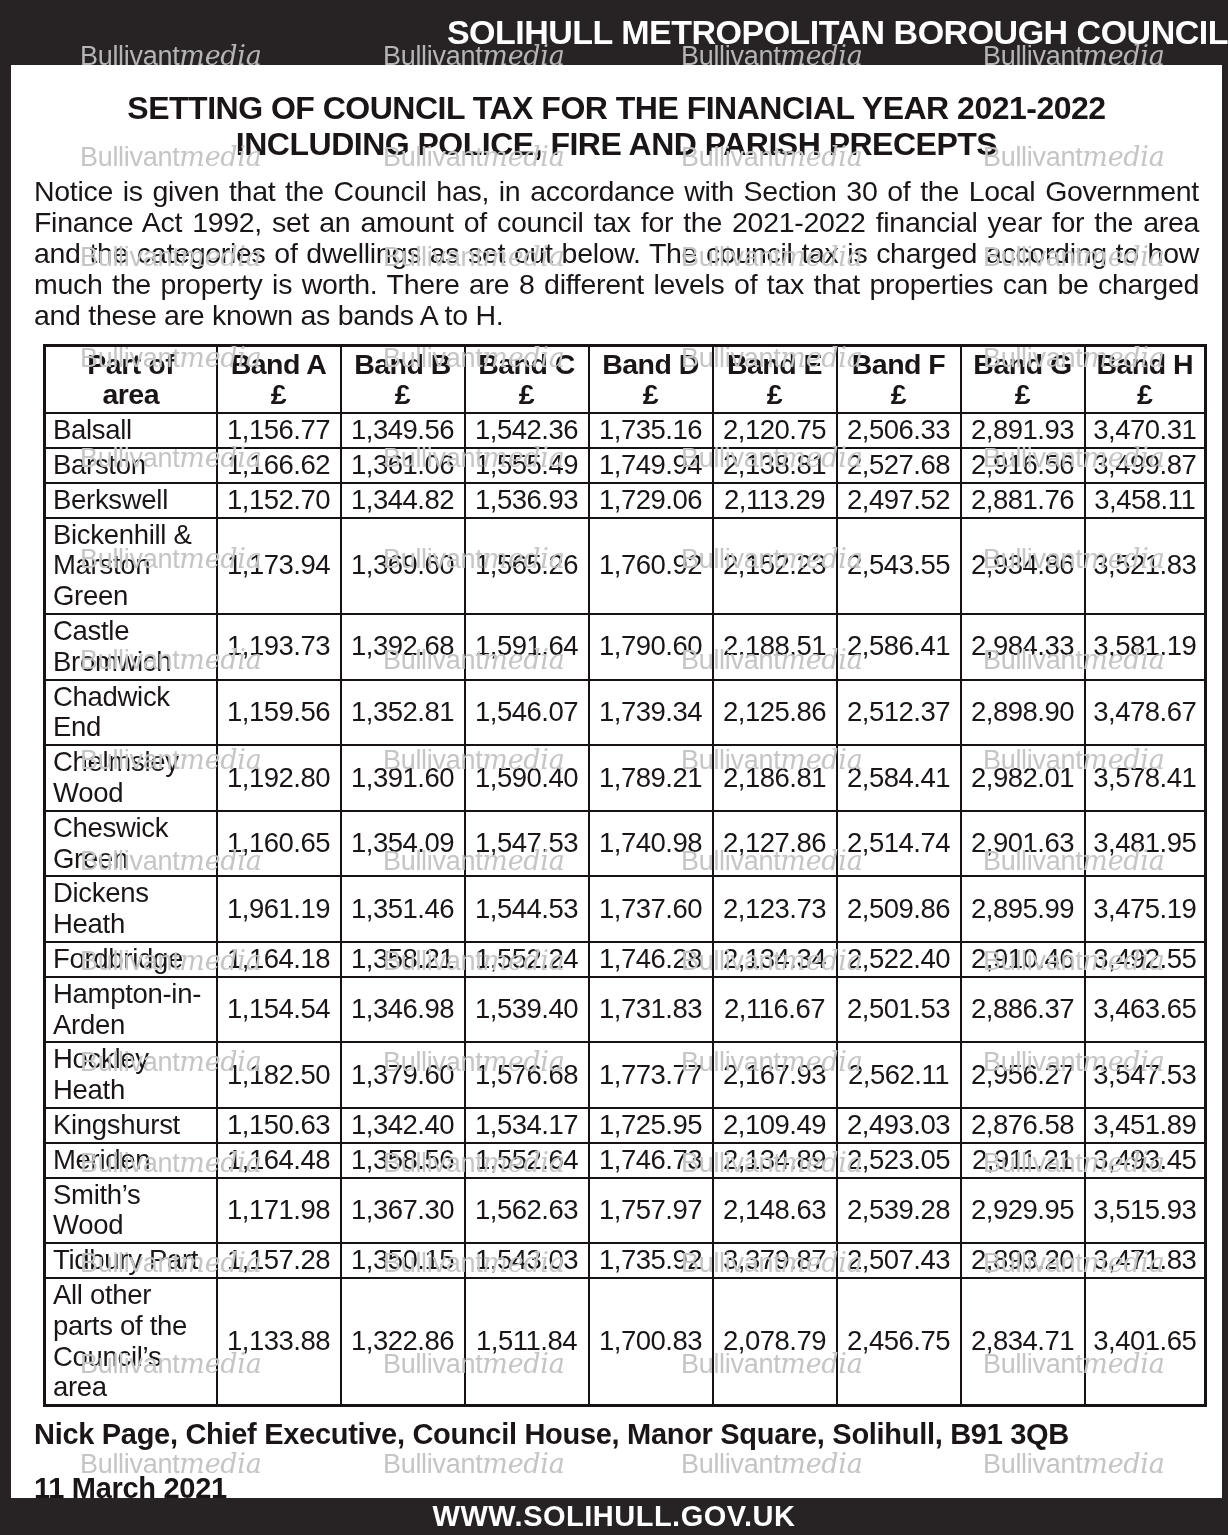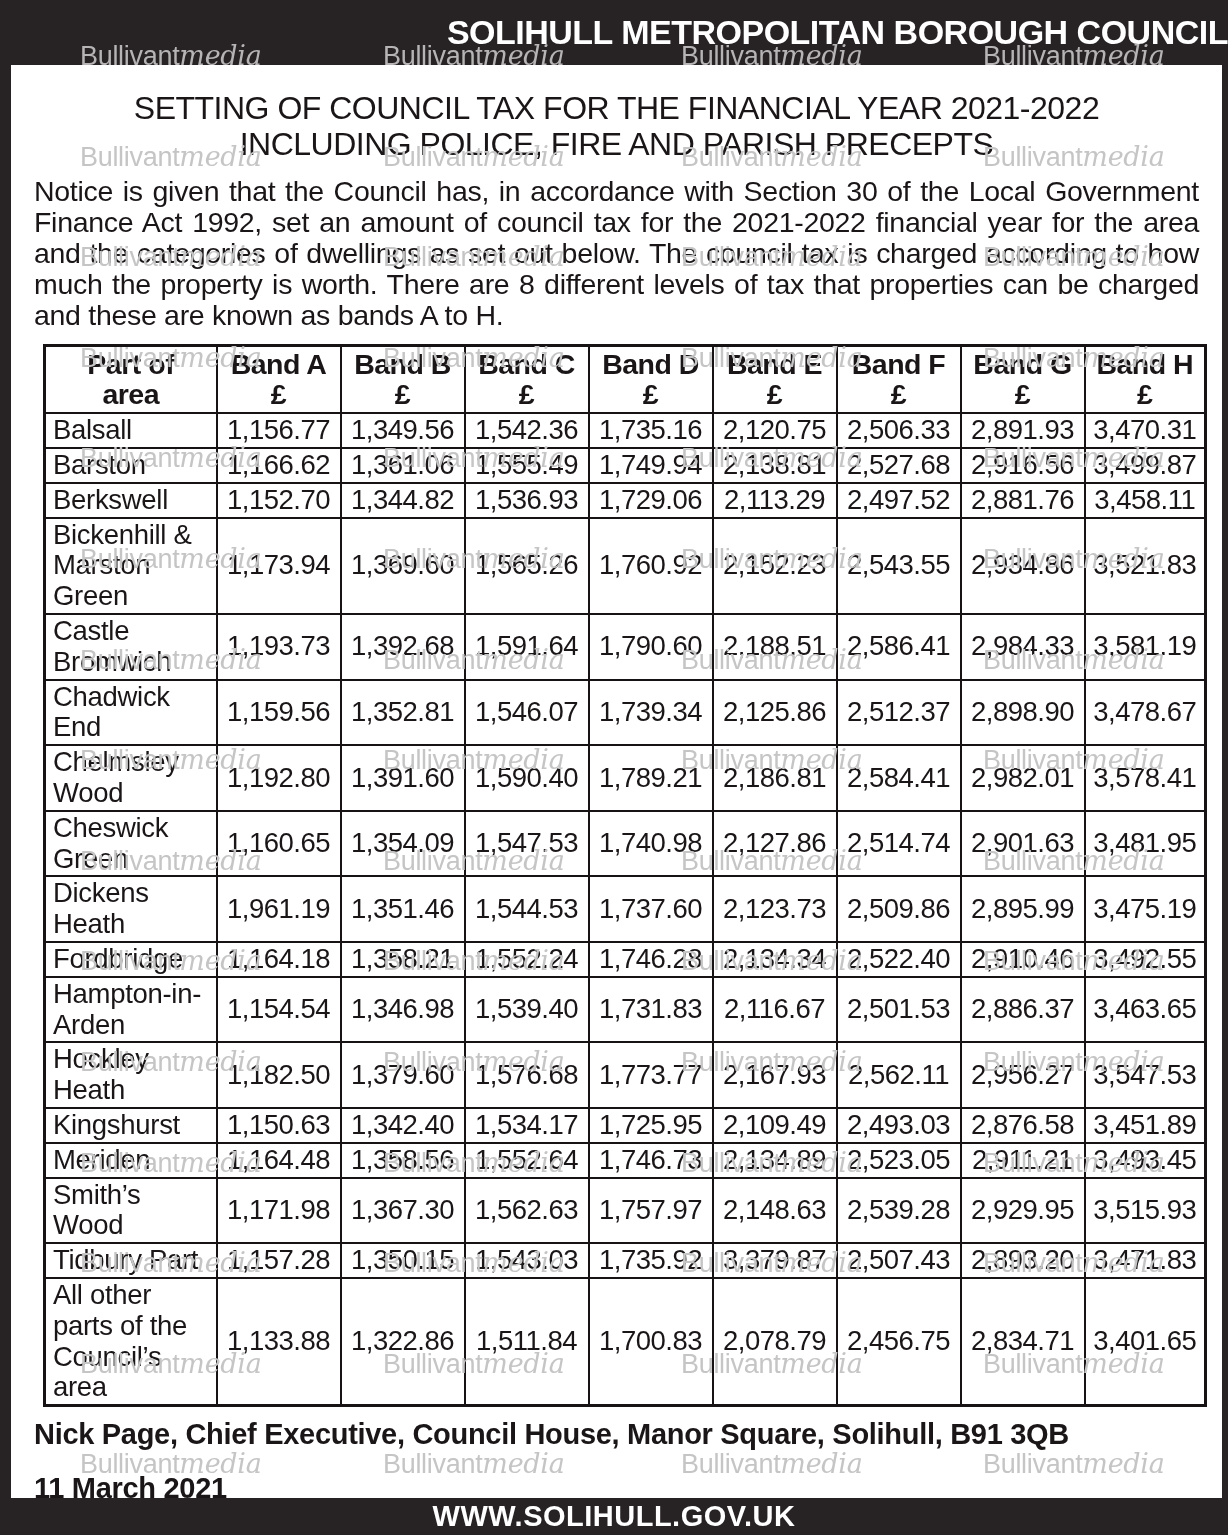--- a/index.html
+++ b/index.html
@@ -25,21 +25,21 @@
     font-weight: bold; font-size: 29px; letter-spacing: 0.5px;
   }
   .white-page {
     position: absolute; left: 11px; top: 65px;
     width: 1211px; height: 1433px;
     background: #ffffff;
   }
   .doc-title {
     margin: 26px 20px 0;
     text-align: center;
-    font-weight: normal;
+    font-weight: bold;
     font-size: 32px;
     line-height: 1.12;
     letter-spacing: -0.5px;
   }
   .notice {
     margin: 13px 23px 0;
     font-size: 28.5px;
     line-height: 1.09;
     text-align: justify;
     letter-spacing: -0.3px;

